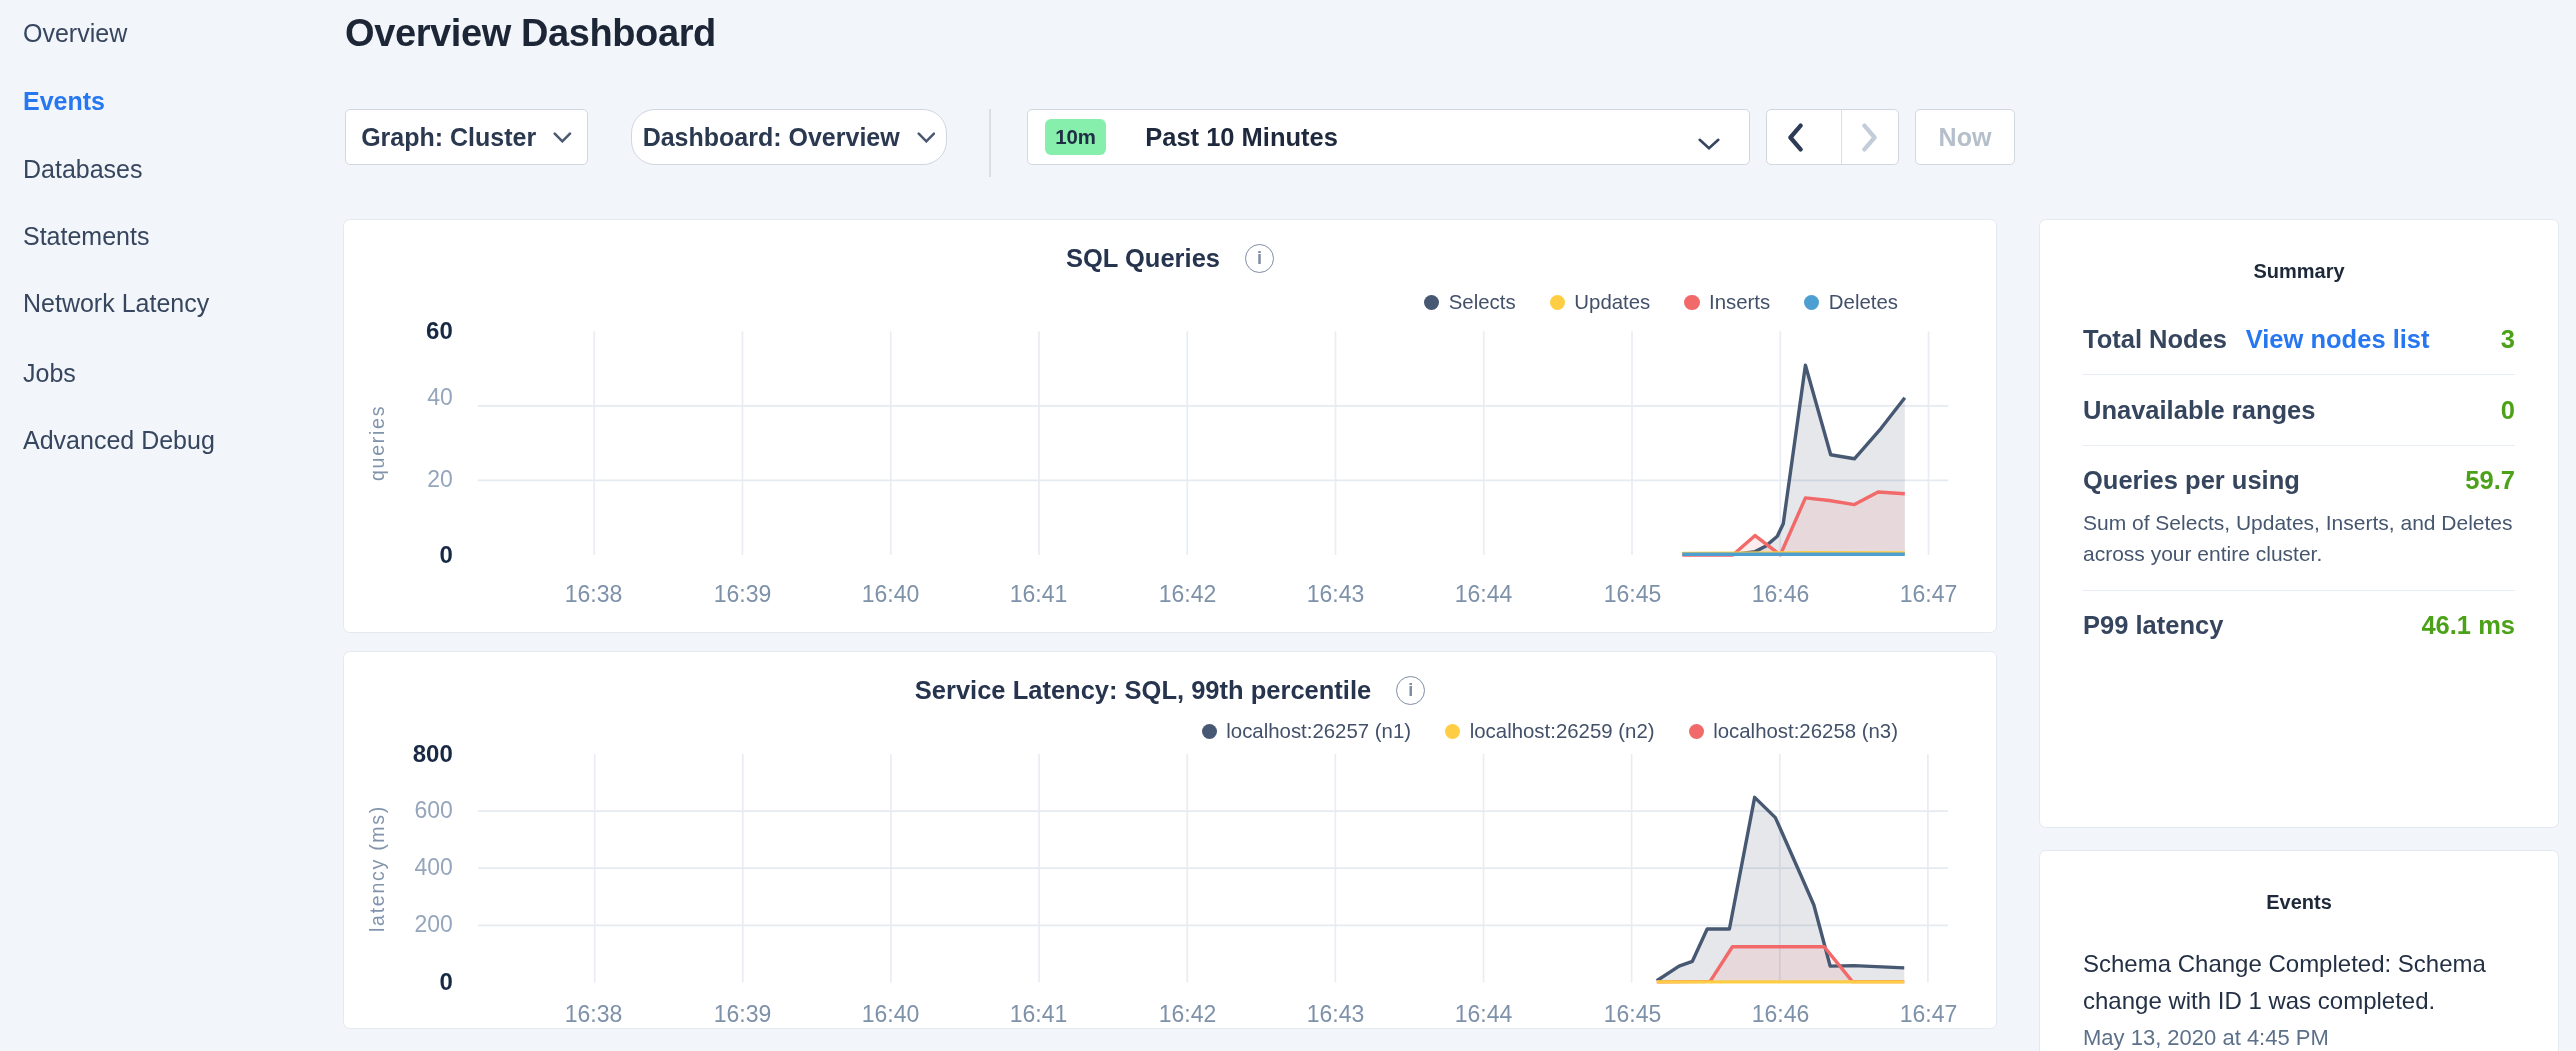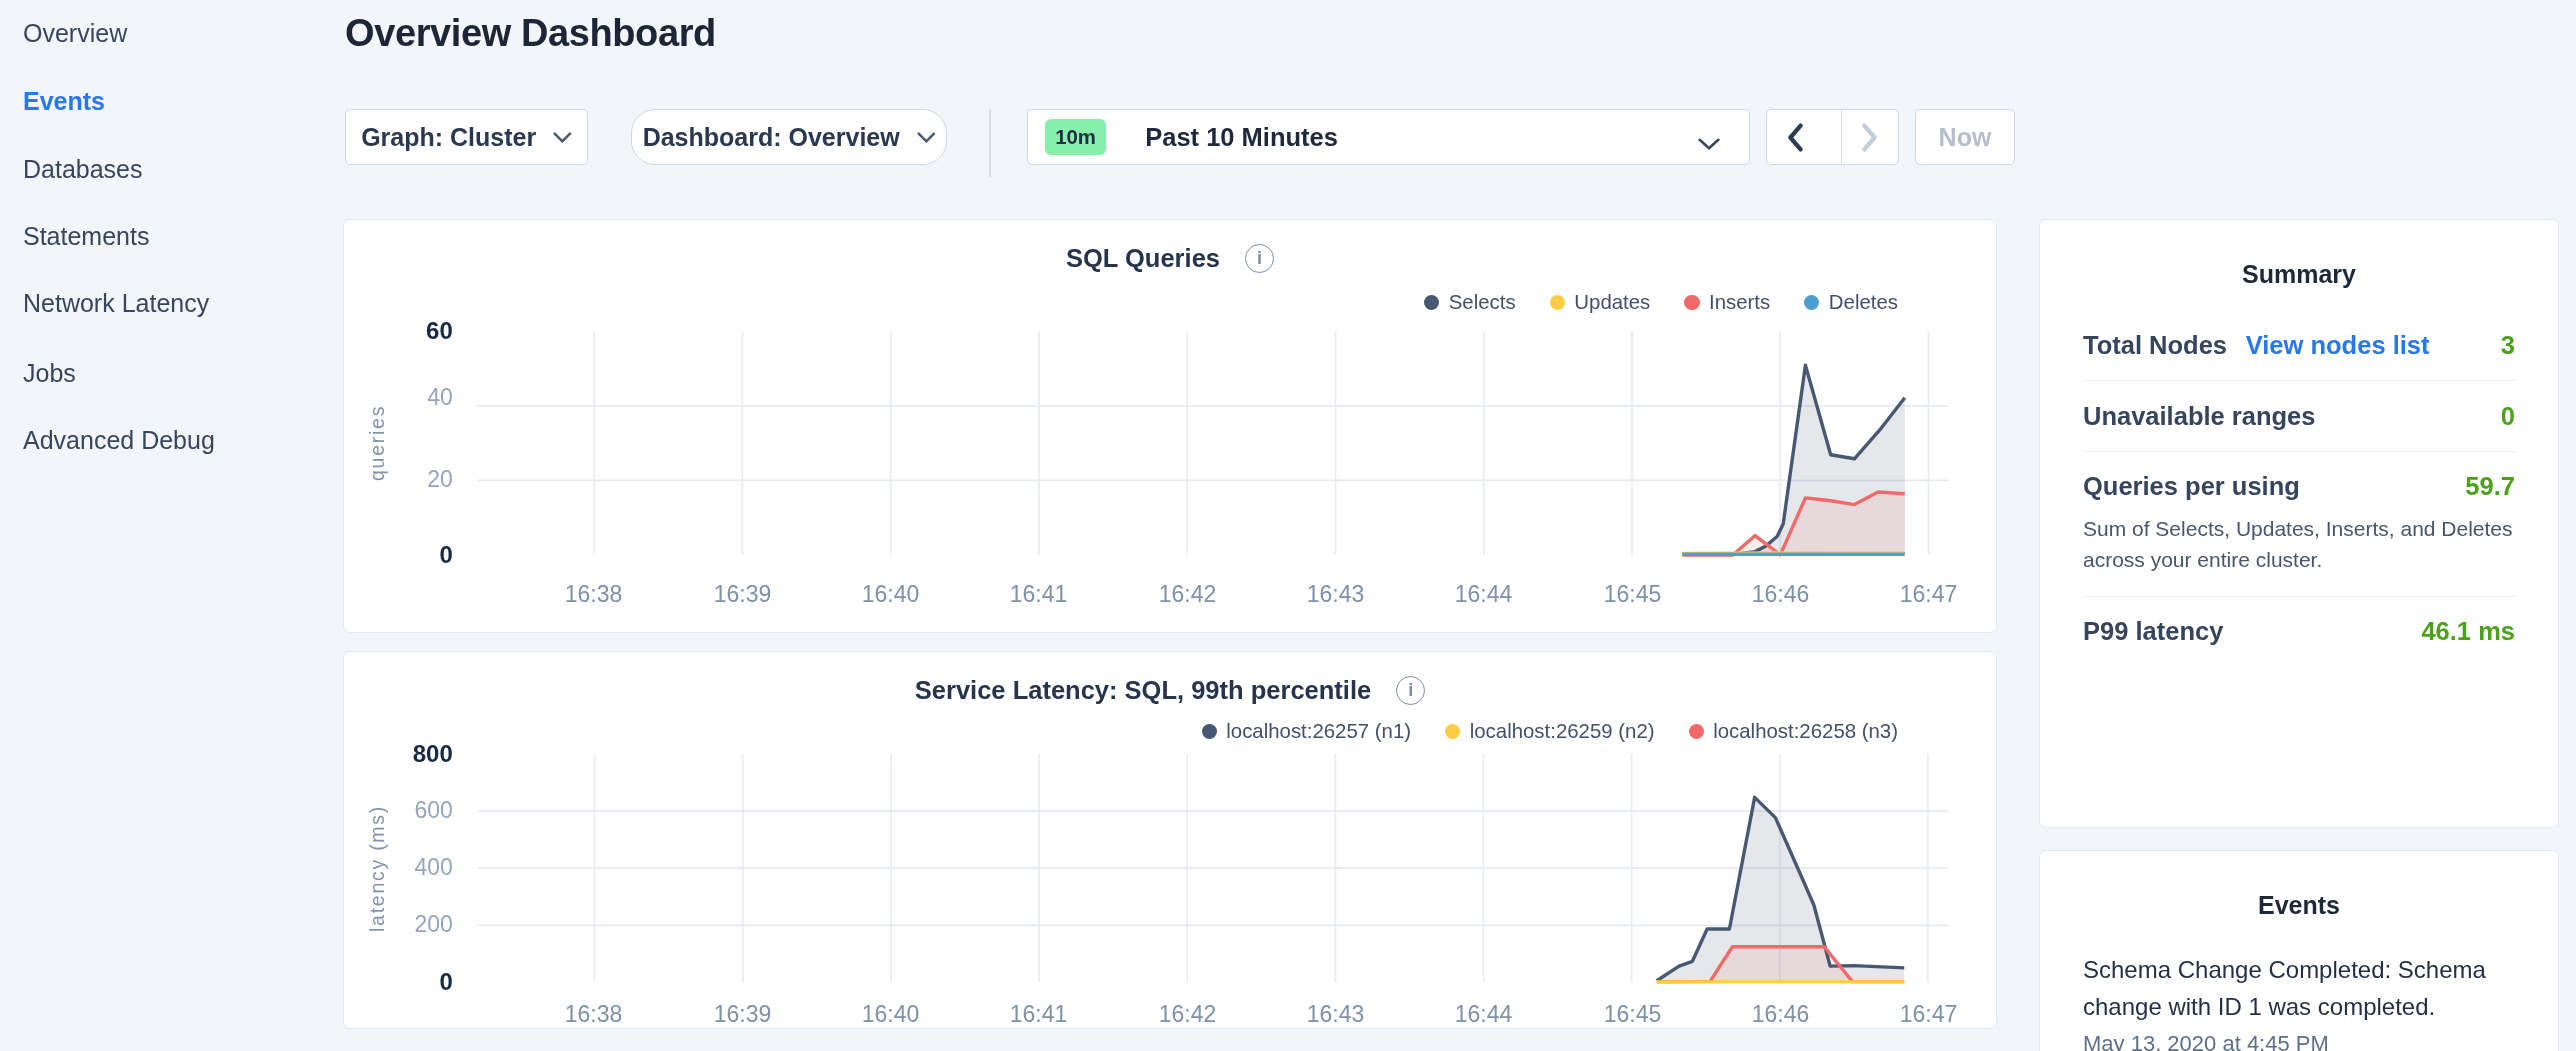--- a/index.html
+++ b/index.html
@@ -49,21 +49,21 @@
   .chart-svg{position:absolute;left:0;top:0;}
   .ylabel{position:absolute;left:22px;writing-mode:vertical-rl;transform:rotate(180deg);color:#8294ac;font-size:19.6px;letter-spacing:1.7px;
           display:flex;align-items:center;justify-content:center;}
   #chart0 .ylabel{top:111px;height:224px;}
   #chart1 .ylabel{top:102px;height:229px;}
   .ytick{position:absolute;left:6.8px;width:102px;text-align:right;font-size:23px;color:#95a6bc;}
   .ytick.strong{color:#182943;font-weight:700;font-size:24px;}
   .xtick{position:absolute;width:119px;text-align:center;font-size:23px;color:#7d91a9;}
 
   
-  .panel-title{text-align:center;font-size:25px;font-weight:700;margin:8.5px 0 22px;color:#1d2838;}
+  .panel-title{text-align:center;font-size:20px;font-weight:700;margin:8.5px 0 22px;color:#1d2838;}
   .s-row{padding:20.4px 0;border-bottom:1.7px solid #e8edf3;}
   .s-row.last{border-bottom:none;}
   .s-head{display:flex;align-items:baseline;}
   .s-label{font-size:25.5px;font-weight:700;color:#36455e;white-space:nowrap;}
   .s-link{margin-left:18.7px;font-size:25.5px;font-weight:700;color:#2777f0;cursor:pointer;white-space:nowrap;}
   .s-value{margin-left:auto;font-size:25.5px;font-weight:700;color:#4ba117;white-space:nowrap;}
   .s-desc{margin:12px 0 0;font-size:21px;line-height:31px;color:#46566e;}
 
   
   .event-text{margin:31px 0 0;font-size:24px;line-height:37px;color:#243145;}

